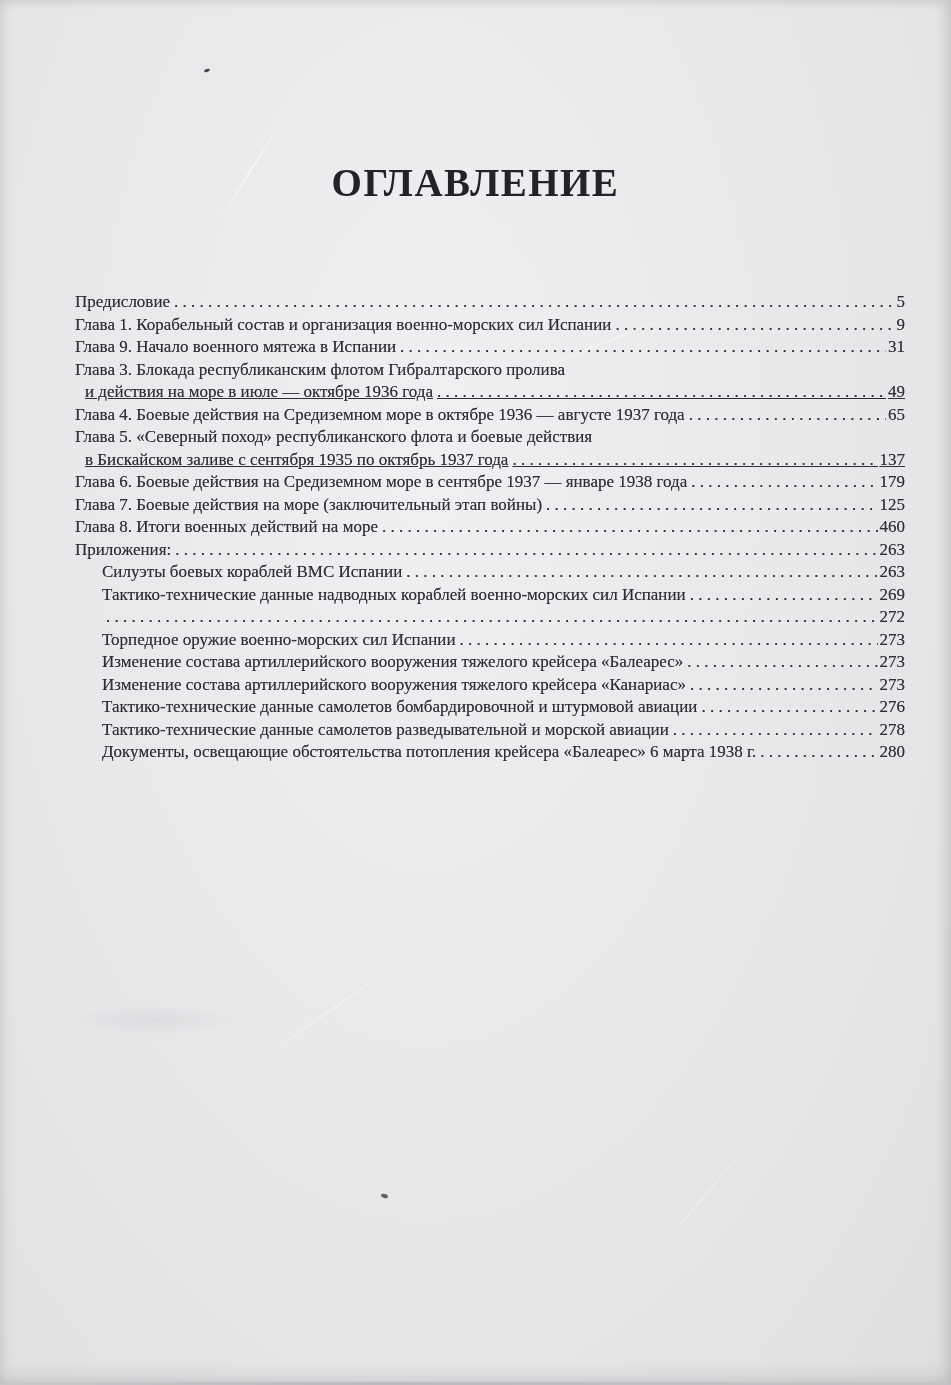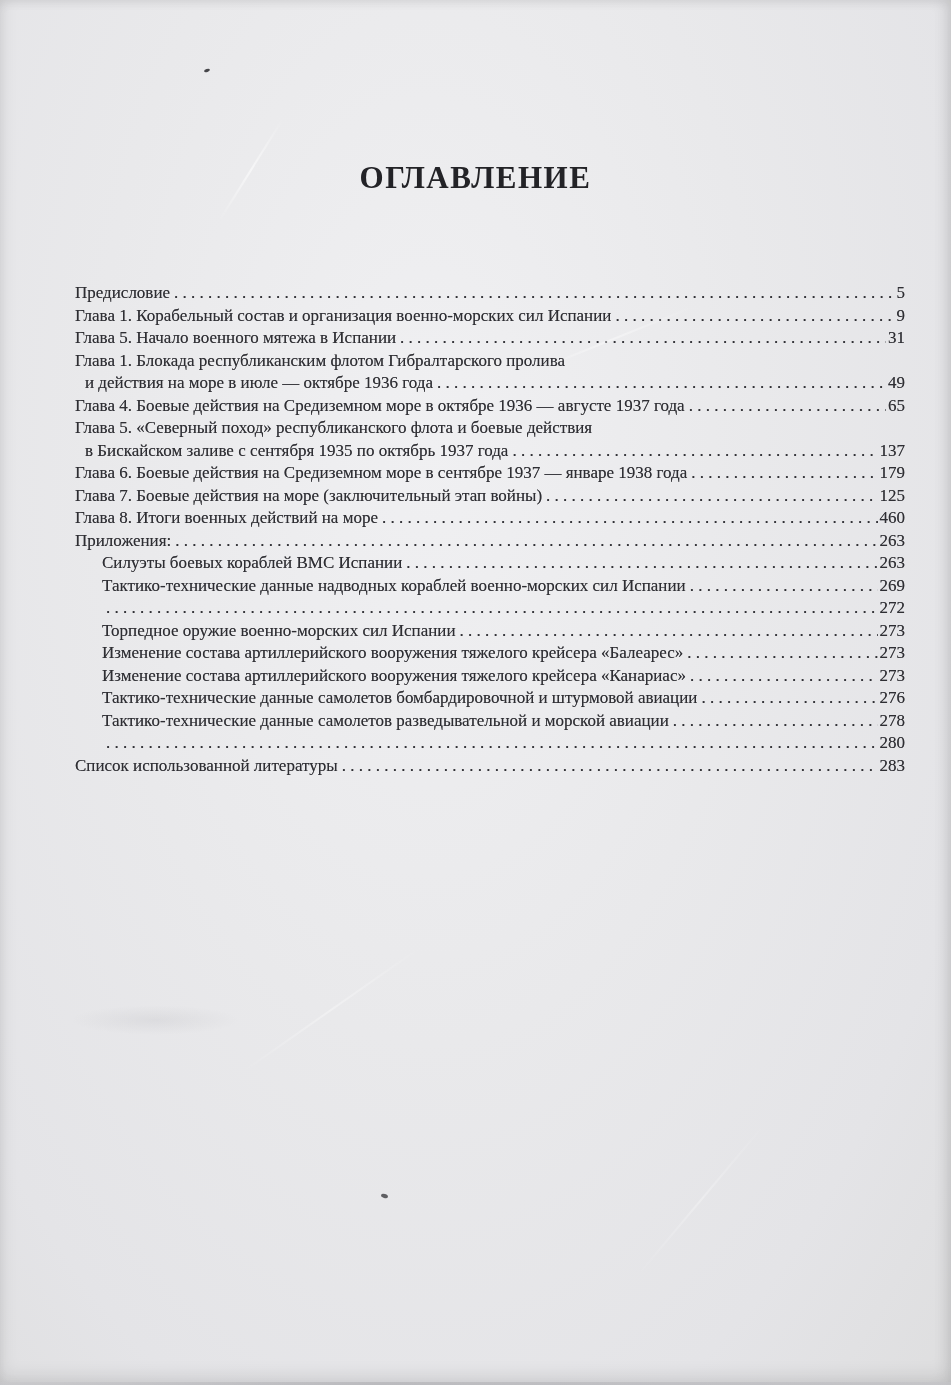--- a/index.html
+++ b/index.html
@@ -20,35 +20,35 @@
     content: "";
     position: absolute;
     left: 0; right: 0; bottom: 0;
     height: 3px;
     background: linear-gradient(to right, #c9c9cc, #aeaeb2 40%, #c4c4c8);
     opacity: .6;
   }
   .title {
     margin-top: 160px;
     text-align: center;
-    font-size: 31px;
+    font-size: 39px;
     font-weight: bold;
     letter-spacing: 1.5px;
     color: #232327;
   }
   .toc {
     margin: 86px 46px 0 75px;
     font-size: 17px;
     line-height: 22.5px;
     color: #2e2e33;
     text-shadow: 0 0 0.4px rgba(46,46,51,0.55);
   }
   .toc-entry { display: flex; align-items: center; }
   .toc-entry .label { flex: 0 0 auto; white-space: nowrap; }
-  .indent-1 { padding-left: 10px; }
+  .indent-1 { padding-left: 10px; text-decoration: underline; }
   .indent-2 { padding-left: 27px; }
   .dots {
     flex: 1 1 auto;
     overflow: hidden;
     white-space: nowrap;
     margin-left: 4px;
     margin-right: 2px;
   }
   .dots::before {
     content: ". . . . . . . . . . . . . . . . . . . . . . . . . . . . . . . . . . . . . . . . . . . . . . . . . . . . . . . . . . . . . . . . . . . . . . . . . . . . . . . . . . . . . . . . . . . . . . . . . . . . . . . . . . . . . . . . . . . . . . . . . . . . . . . . . . . . . . . . . .";
@@ -89,26 +89,26 @@
     <span class="label">Предисловие</span>
     <span class="dots"></span>
     <span class="pagenum">5</span>
   </div>
       <div class="toc-entry">
     <span class="label">Глава 1. Корабельный состав и организация военно-морских сил Испании</span>
     <span class="dots"></span>
     <span class="pagenum">9</span>
   </div>
       <div class="toc-entry">
-    <span class="label">Глава 5. Начало военного мятежа в Испании</span>
+    <span class="label">Глава 9. Начало военного мятежа в Испании</span>
     <span class="dots"></span>
     <span class="pagenum">31</span>
   </div>
       <div class="toc-entry">
-    <span class="label">Глава 1. Блокада республиканским флотом Гибралтарского пролива</span>
+    <span class="label">Глава 3. Блокада республиканским флотом Гибралтарского пролива</span>
 
   </div>
       <div class="toc-entry indent-1">
     <span class="label">и действия на море в июле — октябре 1936 года</span>
     <span class="dots"></span>
     <span class="pagenum">49</span>
   </div>
       <div class="toc-entry">
     <span class="label">Глава 4. Боевые действия на Средиземном море в октябре 1936 — августе 1937 года</span>
     <span class="dots"></span>
@@ -176,22 +176,18 @@
     <span class="label">Тактико-технические данные самолетов бомбардировочной и штурмовой авиации</span>
     <span class="dots"></span>
     <span class="pagenum">276</span>
   </div>
       <div class="toc-entry indent-2">
     <span class="label">Тактико-технические данные самолетов разведывательной и морской авиации</span>
     <span class="dots"></span>
     <span class="pagenum">278</span>
   </div>
       <div class="toc-entry indent-2">
+    <span class="label">Документы, освещающие обстоятельства потопления крейсера «Балеарес» 6 марта 1938 г.</span>
     <span class="dots"></span>
     <span class="pagenum">280</span>
-  </div>
-      <div class="toc-entry">
-    <span class="label">Список использованной литературы</span>
-    <span class="dots"></span>
-    <span class="pagenum">283</span>
   </div>
     </div>
 </div>
 
 </body></html>

